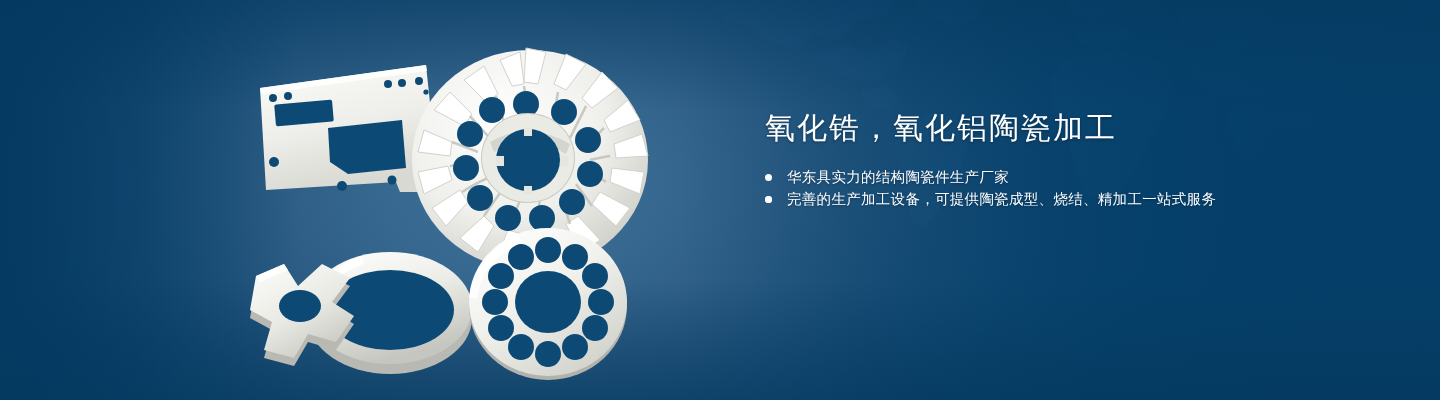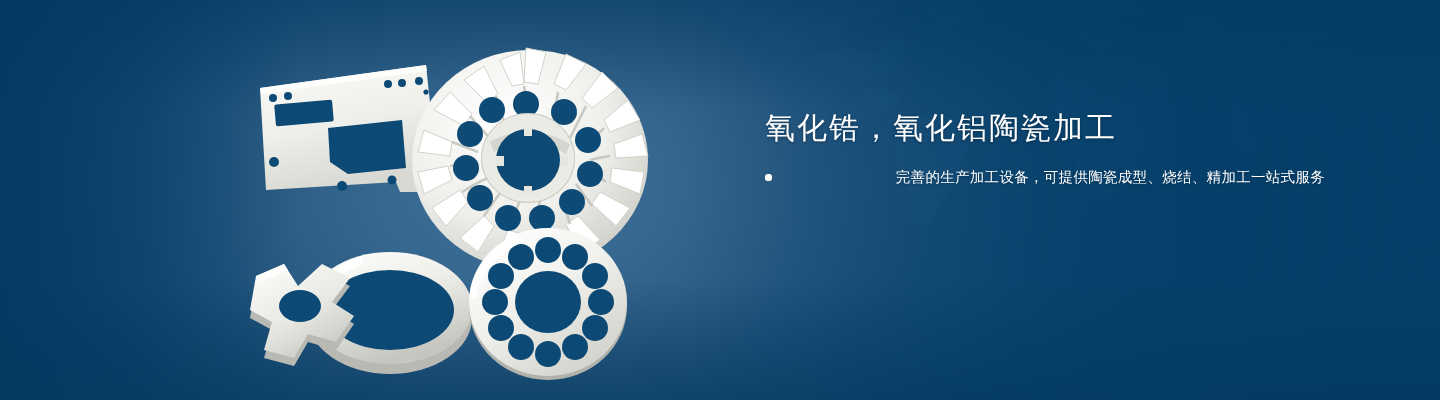--- a/index.html
+++ b/index.html
@@ -87,21 +87,21 @@
     position:relative;
     padding-left:22px;
     margin-bottom:7px;
     font-size:14.5px;
     line-height:15px;
     color:#ffffff;
     letter-spacing:.3px;
     white-space:nowrap;
     text-shadow:0 1px 2px rgba(0,20,40,.4);
   }
-  .feature-item:last-child{margin-bottom:0;text-align:right;}
+  .feature-item:last-child{margin-bottom:0;}
   .bullet-dot{
     position:absolute;left:0;top:4px;
     width:7px;height:7px;border-radius:50%;
     background:#ffffff;
   }
 </style>
 </head>
 <body>
 
 <div class="banner">
@@ -302,20 +302,24 @@
       </g>
     </svg>
   </div>
 
   <div class="text-block">
     <h1 class="headline">氧化锆，氧化铝陶瓷加工</h1>
 
     <ul class="feature-list">
       <li class="feature-item">
         <span class="bullet-dot"></span>
+        <span>华东具实力的结构陶瓷件生产厂家</span>
+      </li>
+      <li class="feature-item">
+        <span class="bullet-dot"></span>
       </li>
       <li class="feature-item">
         <span class="bullet-dot"></span>
         <span>完善的生产加工设备，可提供陶瓷成型、烧结、精加工一站式服务</span>
       </li>
     </ul>
   </div>
 
 </div>
 

